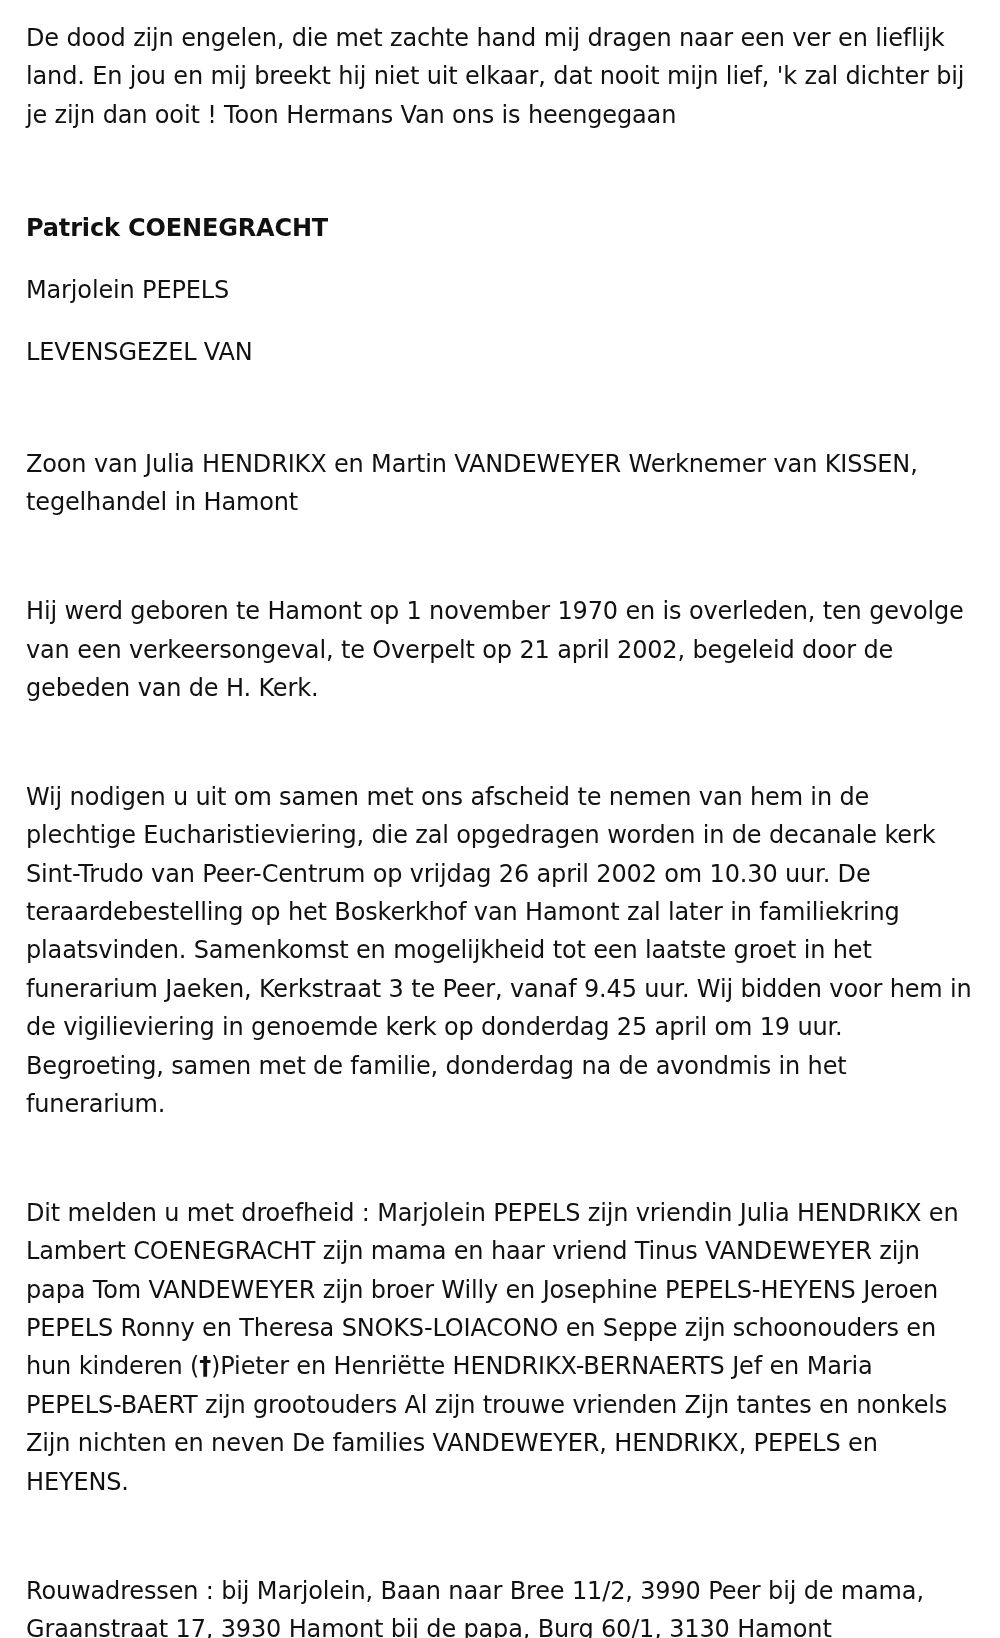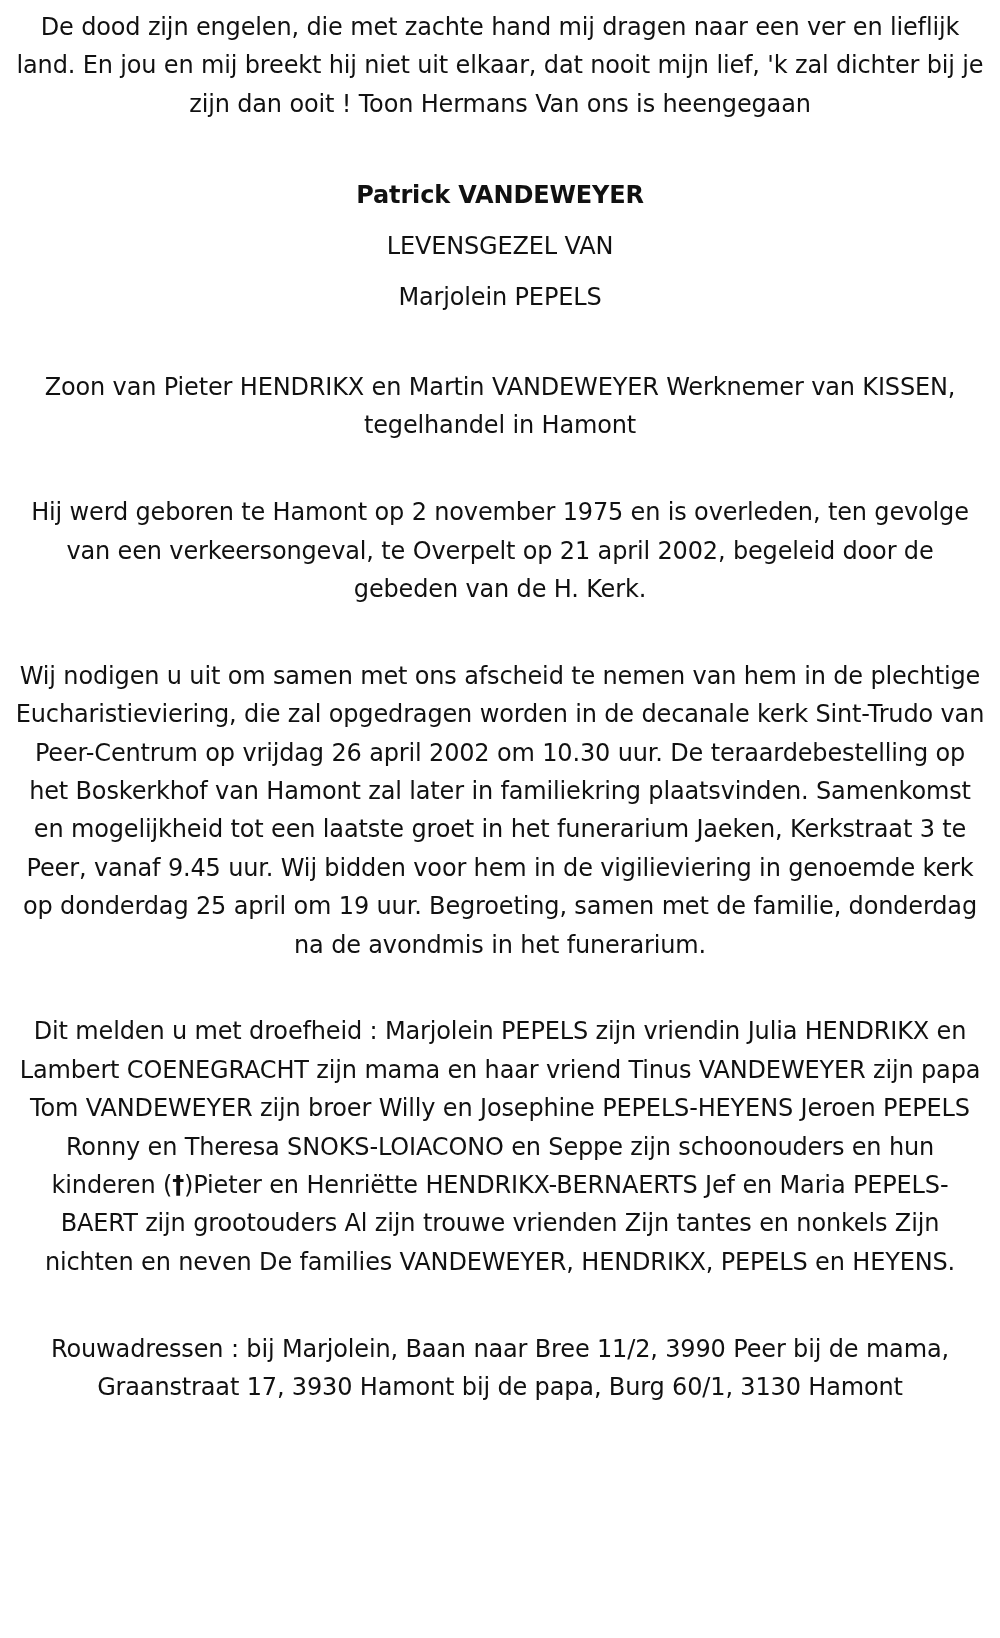--- a/index.html
+++ b/index.html
@@ -9,48 +9,48 @@
     overflow: hidden;
     font-family: "DejaVu Sans", sans-serif;
     color: #111111;
   }
   .doc {
     padding: 3px 10px 0 10px;
     font-size: 24px;
     line-height: 38.4px;
     letter-spacing: -0.15px;
   }
-  .doc p { margin: 5px; text-align: center; }
+  .doc p { margin: 16px; }
   .gap { height: 38.4px; }
   .title-block p { line-height: 46px; }
   .name { font-weight: bold; }
   .cross { font-weight: bold; }
 </style>
 </head>
 <body>
 
 <div class="doc">
 
   <p>De dood zijn engelen, die met zachte hand mij dragen naar een ver en lieflijk land. En jou en mij breekt hij niet uit elkaar, dat nooit mijn lief, 'k zal dichter bij je zijn dan ooit ! Toon Hermans Van ons is heengegaan</p>
 
   <div class="gap"></div>
 
   <div class="title-block">
-    <p class="name">Patrick VANDEWEYER</p>
+    <p class="name">Patrick COENEGRACHT</p>
+    <p>Marjolein PEPELS</p>
     <p>LEVENSGEZEL VAN</p>
-    <p>Marjolein PEPELS</p>
   </div>
 
   <div class="gap"></div>
 
-  <p>Zoon van Pieter HENDRIKX en Martin VANDEWEYER Werknemer van KISSEN, tegelhandel in Hamont</p>
+  <p>Zoon van Julia HENDRIKX en Martin VANDEWEYER Werknemer van KISSEN, tegelhandel in Hamont</p>
 
   <div class="gap"></div>
 
-  <p>Hij werd geboren te Hamont op 2 november 1975 en is overleden, ten gevolge van een verkeersongeval, te Overpelt op 21 april 2002, begeleid door de gebeden van de H. Kerk.</p>
+  <p>Hij werd geboren te Hamont op 1 november 1970 en is overleden, ten gevolge van een verkeersongeval, te Overpelt op 21 april 2002, begeleid door de gebeden van de H. Kerk.</p>
 
   <div class="gap"></div>
 
   <p>Wij nodigen u uit om samen met ons afscheid te nemen van hem in de plechtige Eucharistieviering, die zal opgedragen worden in de decanale kerk Sint-Trudo van Peer-Centrum op vrijdag 26 april 2002 om 10.30 uur. De teraardebestelling op het Boskerkhof van Hamont zal later in familiekring plaatsvinden. Samenkomst en mogelijkheid tot een laatste groet in het funerarium Jaeken, Kerkstraat 3 te Peer, vanaf 9.45 uur. Wij bidden voor hem in de vigilieviering in genoemde kerk op donderdag 25 april om 19 uur. Begroeting, samen met de familie, donderdag na de avondmis in het funerarium.</p>
 
   <div class="gap"></div>
 
   <p><span>Dit melden u met droefheid : Marjolein PEPELS zijn vriendin Julia HENDRIKX en Lambert COENEGRACHT zijn mama en haar vriend Tinus VANDEWEYER zijn papa Tom VANDEWEYER zijn broer Willy en Josephine PEPELS-HEYENS Jeroen PEPELS Ronny en Theresa SNOKS-LOIACONO en Seppe zijn schoonouders en hun kinderen (</span><span class="cross">†</span><span>)Pieter en Henriëtte HENDRIKX-BERNAERTS Jef en Maria PEPELS-BAERT zijn grootouders Al zijn trouwe vrienden Zijn tantes en nonkels Zijn nichten en neven De families VANDEWEYER, HENDRIKX, PEPELS en HEYENS.</span></p>
 
   <div class="gap"></div>

